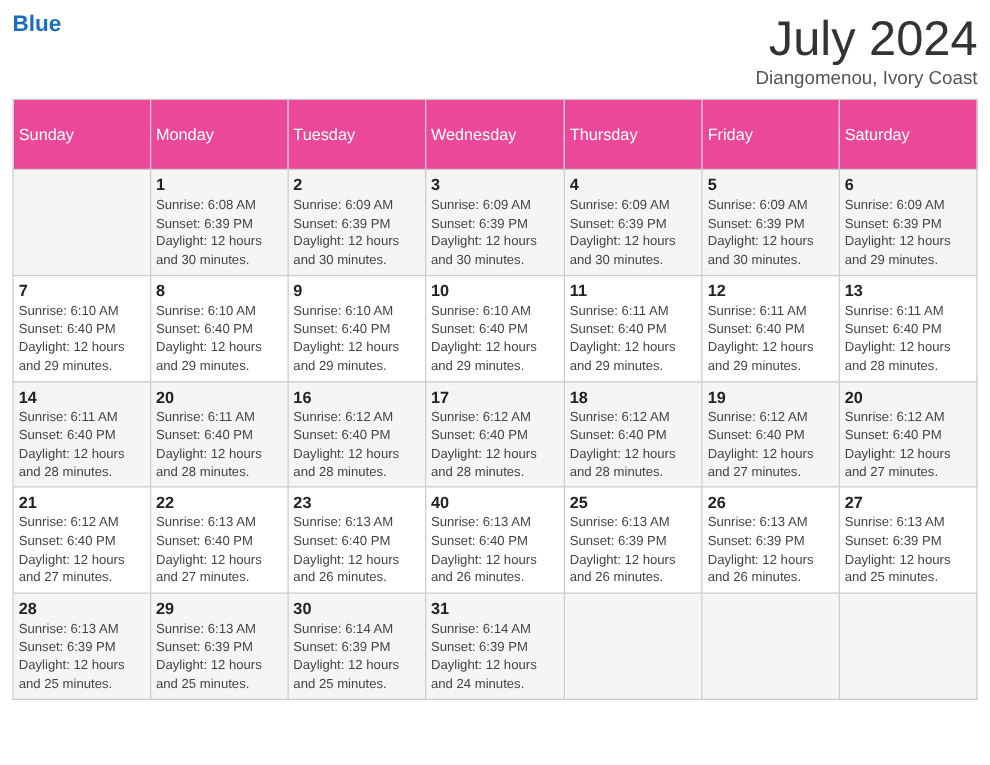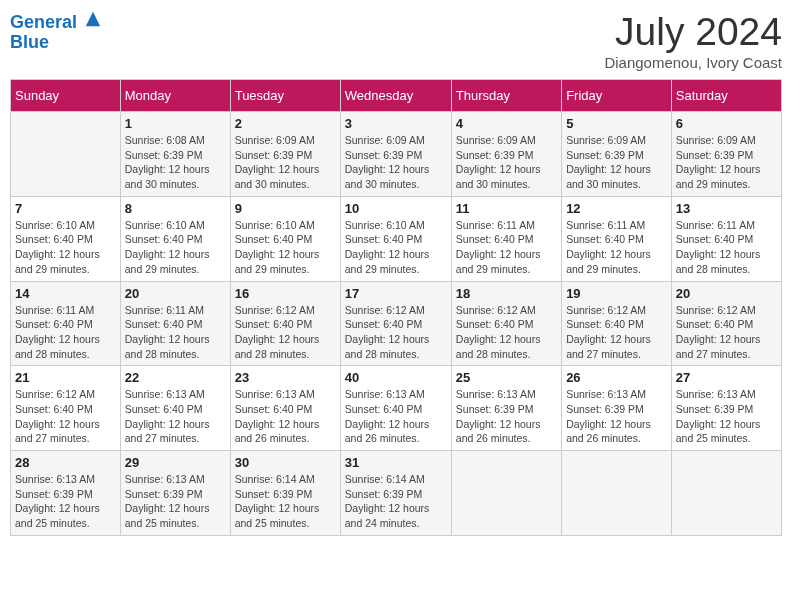--- a/index.html
+++ b/index.html
@@ -46,23 +46,23 @@
     .subtitle {
       font-size: 15px;
       color: #555;
     }
     table {
       width: 100%;
       border-collapse: collapse;
       font-size: 11px;
     }
     thead tr th {
-      background: #be185d;
+      background: #ec4899;
       color: #fff;
-      padding: 8px 4px;
+      padding: 20px 4px;
       text-align: left;
       font-size: 13px;
       font-weight: normal;
       border: 1px solid #ccc;
     }
     tbody tr td {
       border: 1px solid #ccc;
       vertical-align: top;
       padding: 4px;
       height: 80px;
@@ -86,28 +86,20 @@
     td.empty {
       background: #f9f9f9;
     }
   </style>
 </head>
 <body>
 
 <div class="header">
   <div class="logo">
     <div>
-      <div style="display:flex;align-items:center;">
-        <span class="logo-text">
-          <span>General</span>
-          <svg class="logo-icon" viewBox="0 0 20 20" xmlns="http://www.w3.org/2000/svg">
-            <polygon points="2,18 10,2 18,18" fill="#1a6fbd"></polygon>
-          </svg>
-        </span>
-      </div>
       <div style="display:flex;align-items:center;">
         <span class="logo-text" style="color:#1a6fbd;font-size:18px;">Blue</span>
       </div>
     </div>
   </div>
   <div class="title-block">
     <div class="month-title">July 2024</div>
     <div class="subtitle">Diangomenou, Ivory Coast</div>
   </div>
 </div>

